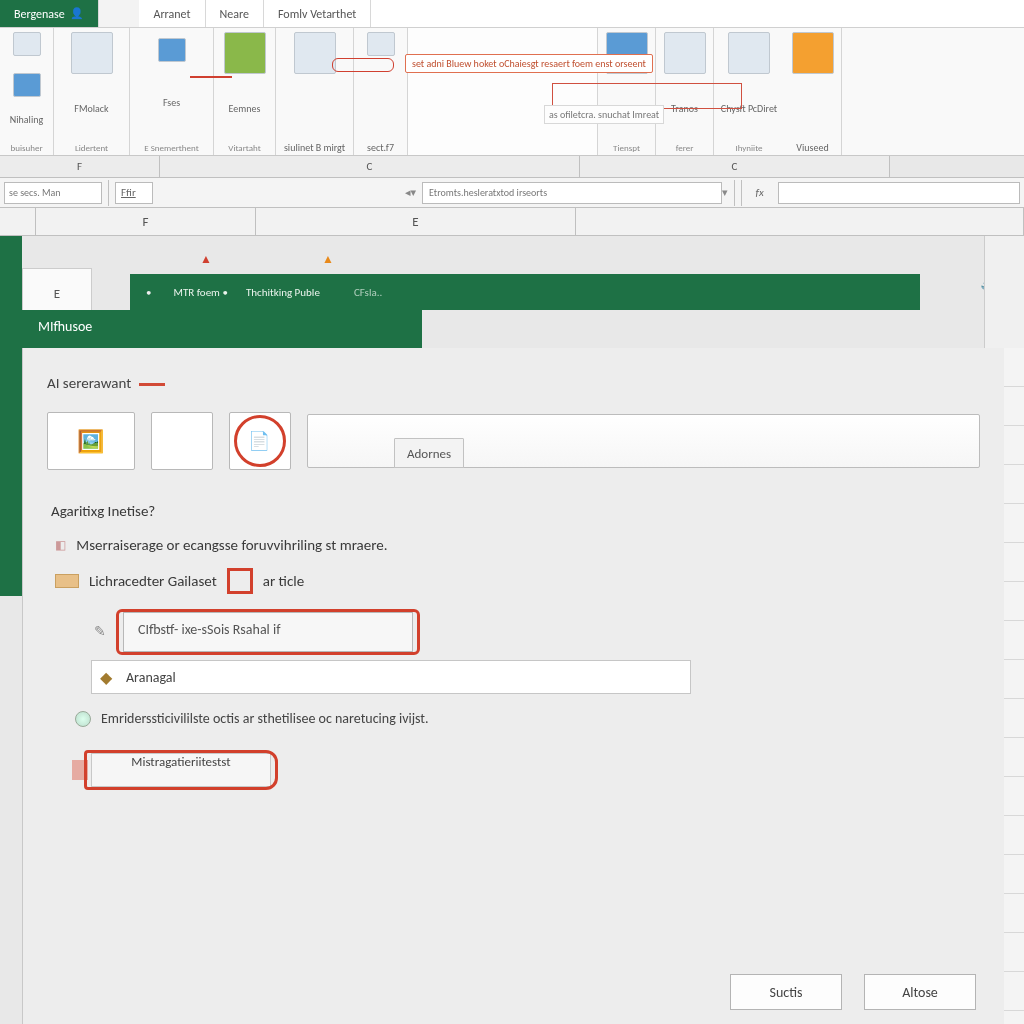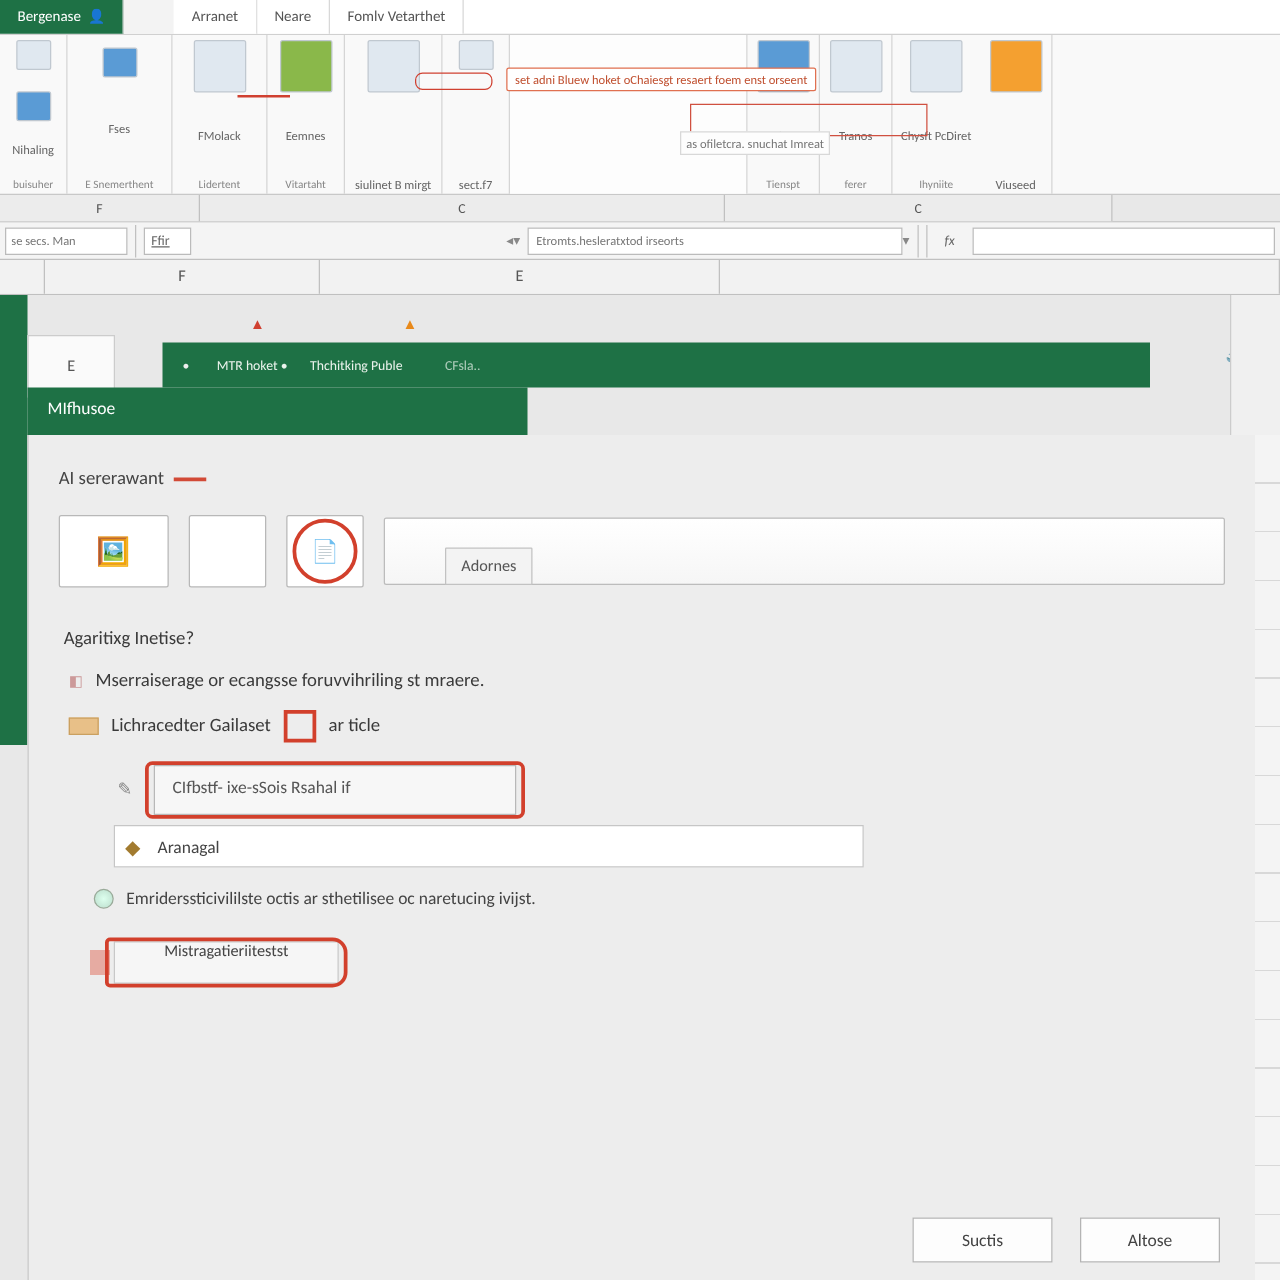--- a/index.html
+++ b/index.html
@@ -69,21 +69,21 @@
 .panel-body { position: absolute; left: 22px; top: 348px; right: 20px; bottom: 0; background: #ededed; border-left: 1px solid #c8c8c8;}
 .section-label { font-size: 15px; color: #444; padding: 26px 24px 6px 24px; }
 .red-underline { display: inline-block; width: 26px; height: 3px; background: #d24a36; margin-left: 4px; vertical-align: middle; }
 
 .thumb-row { display: flex; gap: 16px; padding: 14px 24px; align-items: center; }
 .thumb { width: 88px; height: 58px; background: #fff; border: 1px solid #b8b8b8; border-radius: 2px; display:flex; align-items:center; justify-content:center; }
 .thumb.small { width: 62px; }
 .thumb-circled { position: relative; }
 .red-circle { position: absolute; width: 52px; height: 52px; border: 3px solid #d2402c; border-radius: 50%; left: 4px; top: 2px; }
 .thumb-field { flex: 1; height: 54px; background: linear-gradient(#fff,#f6f6f6); border: 1px solid #bcbcbc; border-radius: 2px; display: flex; align-items: flex-end; }
-.thumb-field-btn { background: #f3f3f3; border: 1px solid #c2c2c2; margin: 0 0 -1px 48px; height: 30px; padding: 0 12px; font-size: 13px; color: #555; border-radius: 1px;}
+.thumb-field-btn { background: #f3f3f3; border: 1px solid #c2c2c2; margin: 0 0 -1px 86px; height: 30px; padding: 0 12px; font-size: 13px; color: #555; border-radius: 1px;}
 
 .q-label { font-size: 15px; color: #3a3a3a; padding: 18px 24px 6px 28px; }
 
 .opt-row { display: flex; align-items: center; gap: 10px; padding: 10px 24px 4px 32px; font-size: 15px; color: #3a3a3a; }
 .red-square { width: 26px; height: 26px; border: 3px solid #d2402c; display:inline-block; }
 
 .indented-field { margin: 14px 0 8px 100px; width: 290px; height: 40px; background: #f7f7f7; border: 1px solid #b8b8b8; font-size: 14px; color: #555; padding: 8px 14px; position: relative; }
 .red-outline { position: absolute; inset: -4px -8px; border: 3px solid #d2402c; border-radius: 6px; pointer-events: none;}
 .pencil { position: absolute; left: -30px; top: 10px; font-size: 14px; color: #888;}
 
@@ -128,29 +128,29 @@
   <div class="ribbon-group" style="width:54px">
     <div class="ribbon-icons-row">
         <div class="ribbon-icon"></div>
       </div>
     <div class="ribbon-icons-row">
         <div class="ribbon-icon blue"></div>
       </div>
     <div class="ribbon-label">Nihaling</div>
     <div class="ribbon-sublabel">buisuher</div>
   </div>
+  <div class="ribbon-group" style="width:76px">
+    <div class="ribbon-icon big"></div>
+    <div class="ribbon-label">FMolack</div>
+    <div class="ribbon-sublabel">Lidertent</div>
+  </div>
   <div class="ribbon-group" style="width:84px">
     <div class="ribbon-icon blue" style="margin-top:6px"></div>
     <div class="ribbon-label">Fses</div>
     <div class="ribbon-sublabel">E Snemerthent</div>
-  </div>
-  <div class="ribbon-group" style="width:76px">
-    <div class="ribbon-icon big"></div>
-    <div class="ribbon-label">FMolack</div>
-    <div class="ribbon-sublabel">Lidertent</div>
   </div>
   <div class="ribbon-group" style="width:62px">
     <div class="ribbon-icon big green"></div>
     <div class="ribbon-label">Eemnes</div>
     <div class="ribbon-sublabel">Vitartaht</div>
   </div>
   <div class="ribbon-group" style="width:78px">
     <div class="ribbon-icon big"></div>
     <div class="ribbon-label">siulinet B mirgt</div>
   </div>
@@ -218,21 +218,21 @@
 <span class="tri red" style="position:absolute;top:252px">▲</span>
 <span class="tri orange" style="position:absolute;top:252px">▲</span>
 
 <div class="left-strip"></div>
 <div class="left-block">
   <span class="left-letter">E</span>
 </div>
 
 <div class="panel-bar">
   <span class="panel-lead">•</span>
-  <span class="panel-bar-item">MTR hoket •</span>
+  <span class="panel-bar-item">MTR foem •</span>
   <span class="panel-bar-item">Thchitking Puble</span>
   <span class="panel-bar-item faint">CFsla..</span>
 </div>
 <span class="gear">🔧</span>
 <div class="grid-side"></div>
 
 <div class="panel-tab">
   <span>MIfhusoe</span>
 </div>
 

